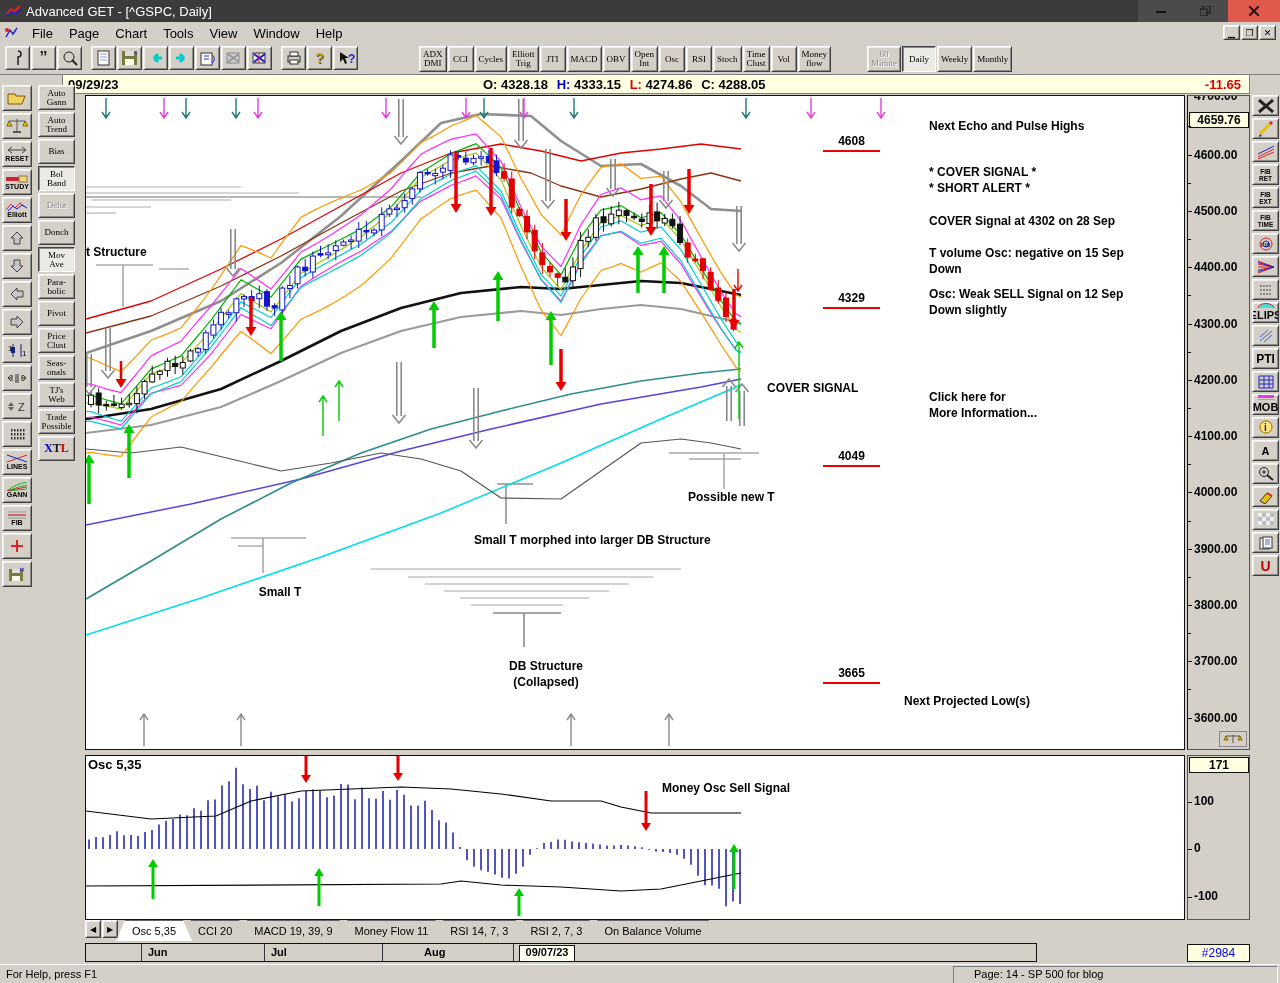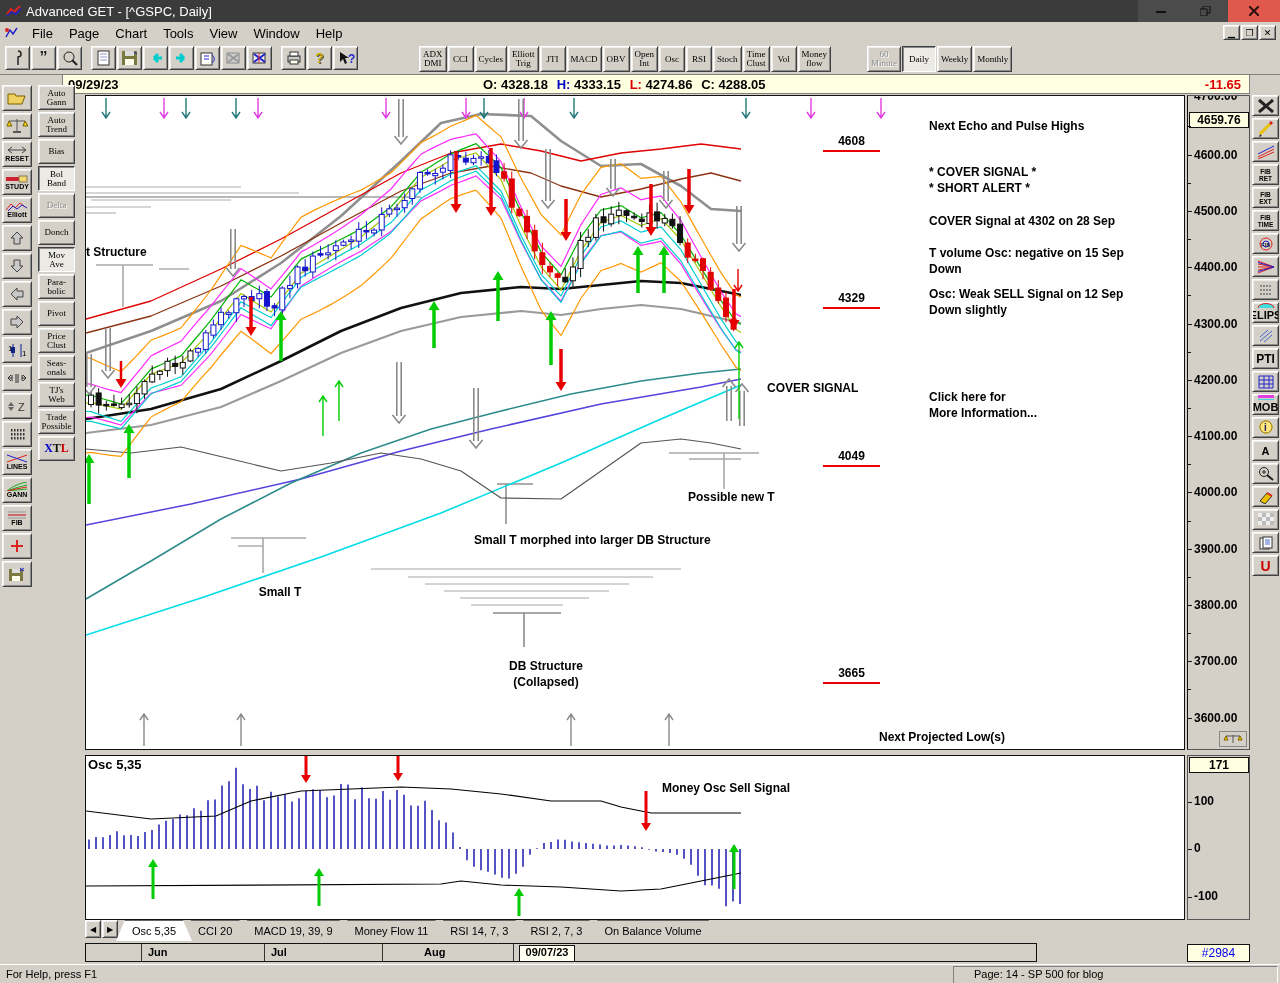--- a/index.html
+++ b/index.html
@@ -865,21 +865,21 @@
         <div>COVER Signal at 4302 on 28 Sep</div>
       </div>
       <div class="anno" style="left: 843px; top: 149px;">
         <div>T volume Osc: negative on 15 Sep</div>
         <div>Down</div>
       </div>
       <div class="anno" style="left: 843px; top: 190px;">
         <div>Osc: Weak SELL Signal on 12 Sep</div>
         <div>Down slightly</div>
       </div>
-      <div class="anno" style="left: 793px; top: 597px; margin-top: 36px;">
+      <div class="anno" style="left: 818px; top: 597px;">
         <div>Next Projected Low(s)</div>
       </div>
       <div class="lvl" style="left: 737px; top: 38px;">
         <div>4608</div>
         <div class="bar" style="top: 16px;"></div>
       </div>
       <div class="lvl" style="left: 737px; top: 195px;">
         <div>4329</div>
         <div class="bar" style="top: 16px;"></div>
       </div>

